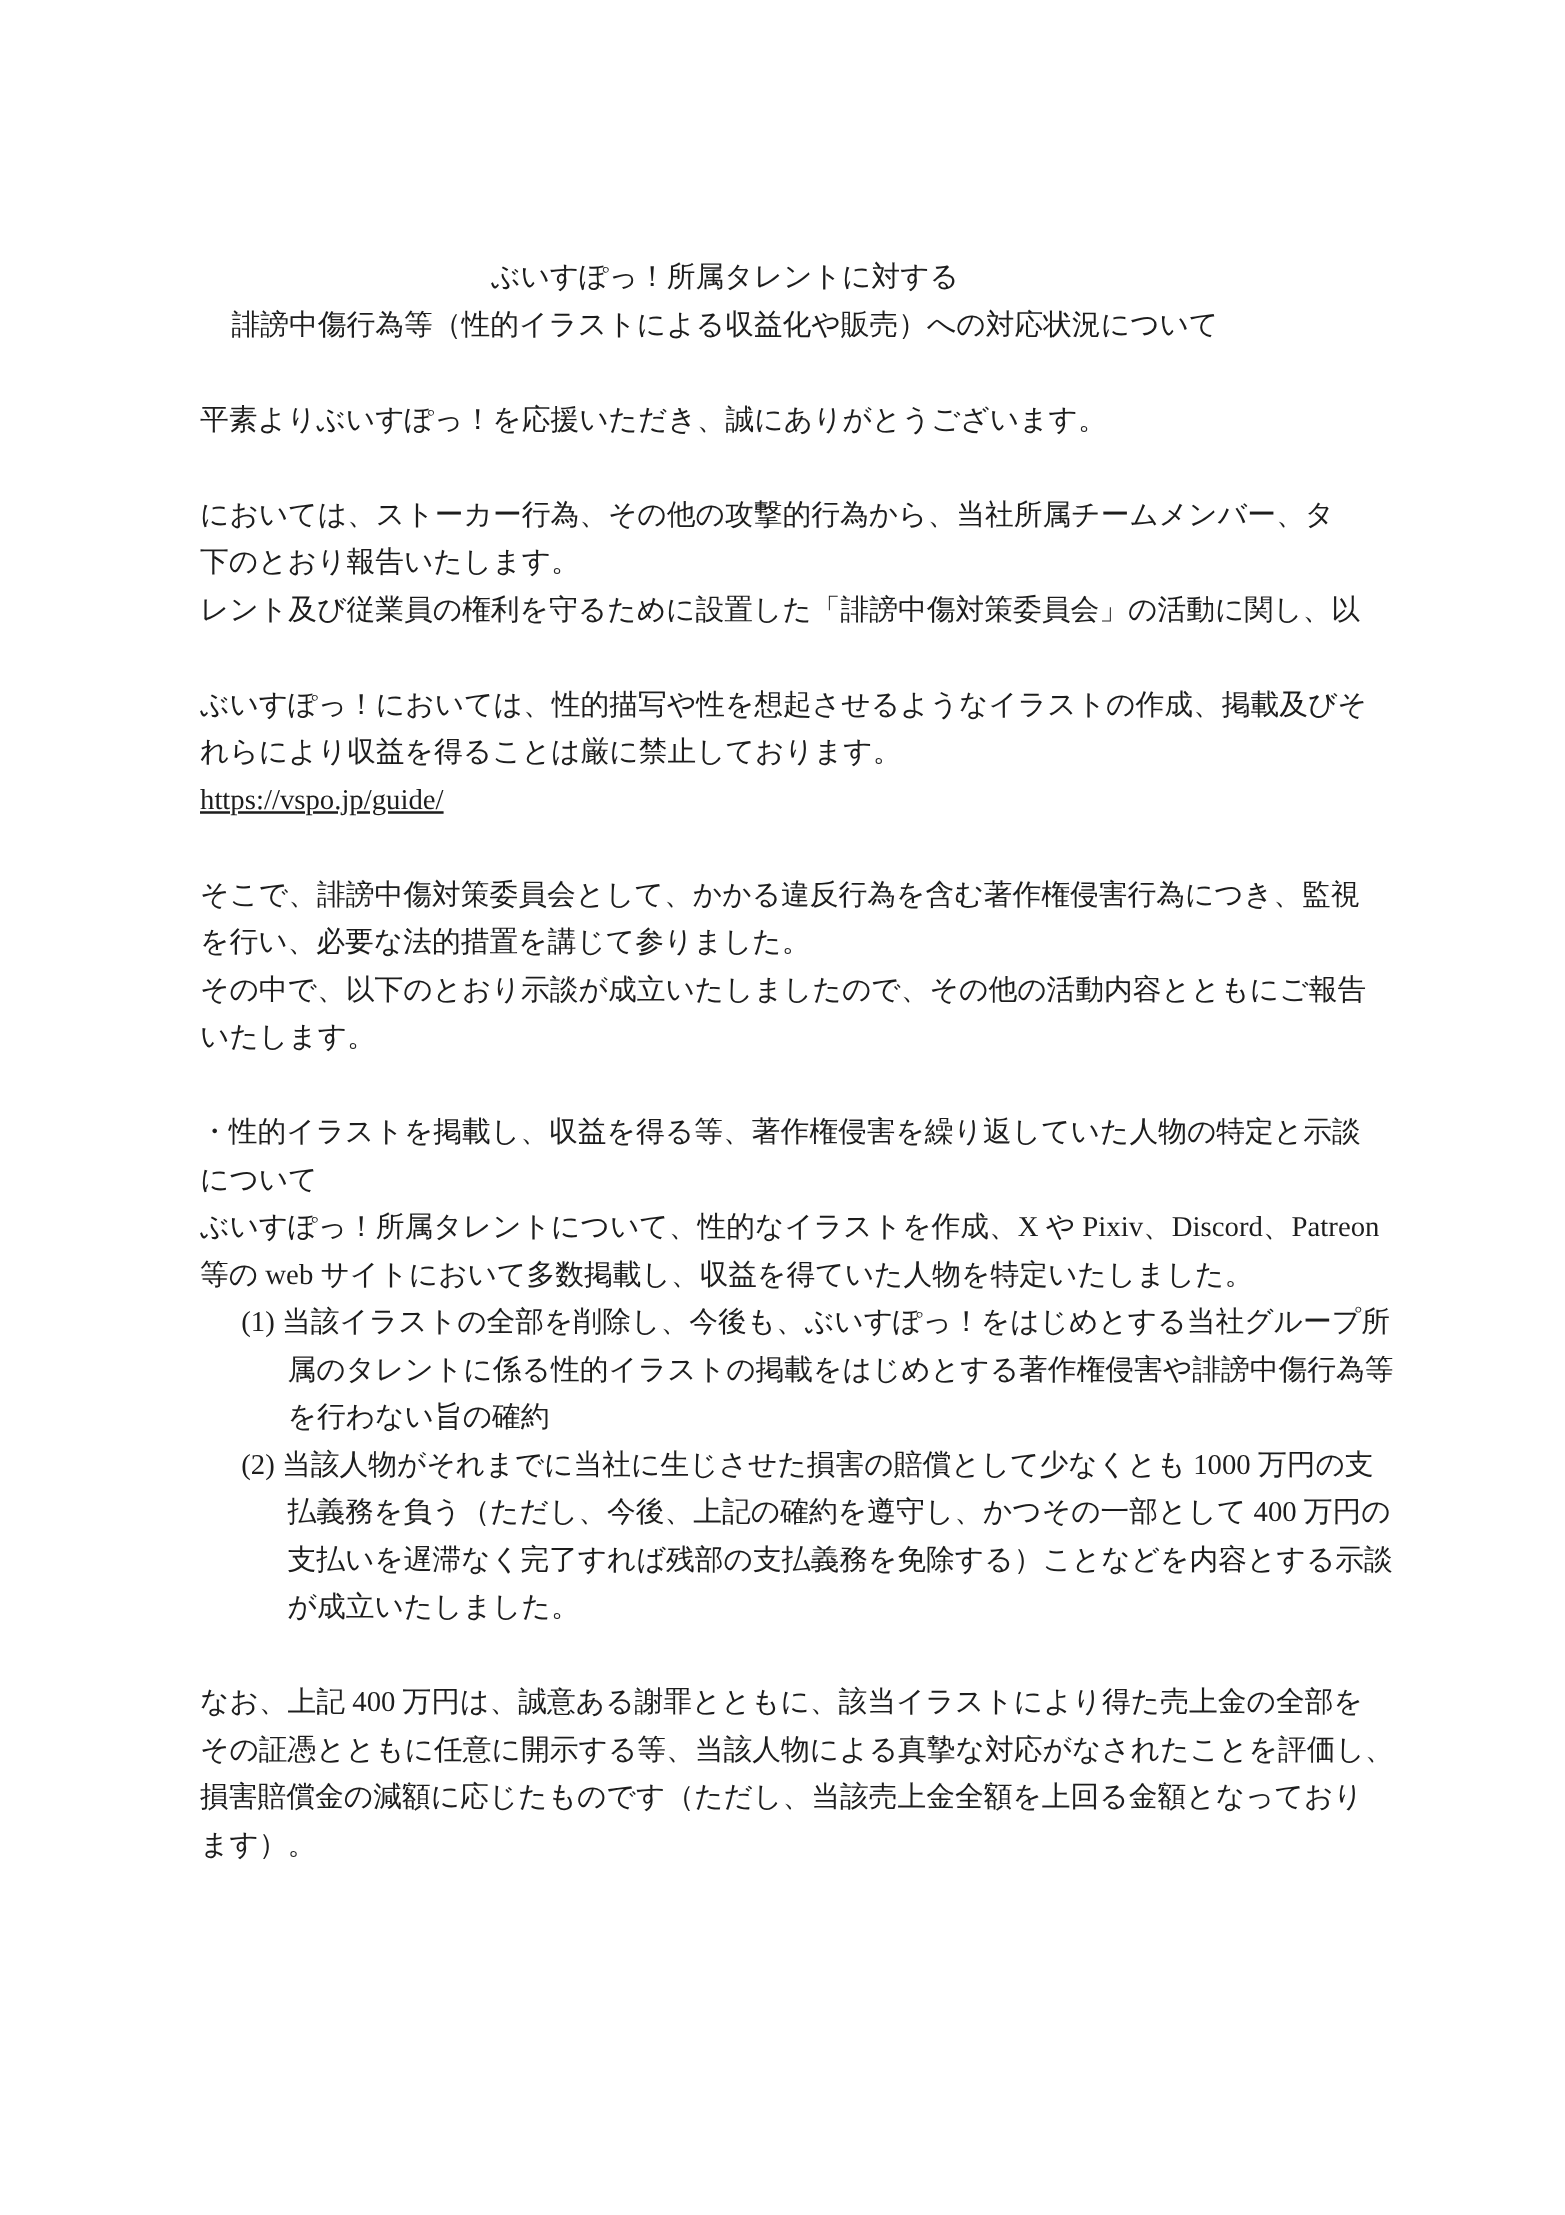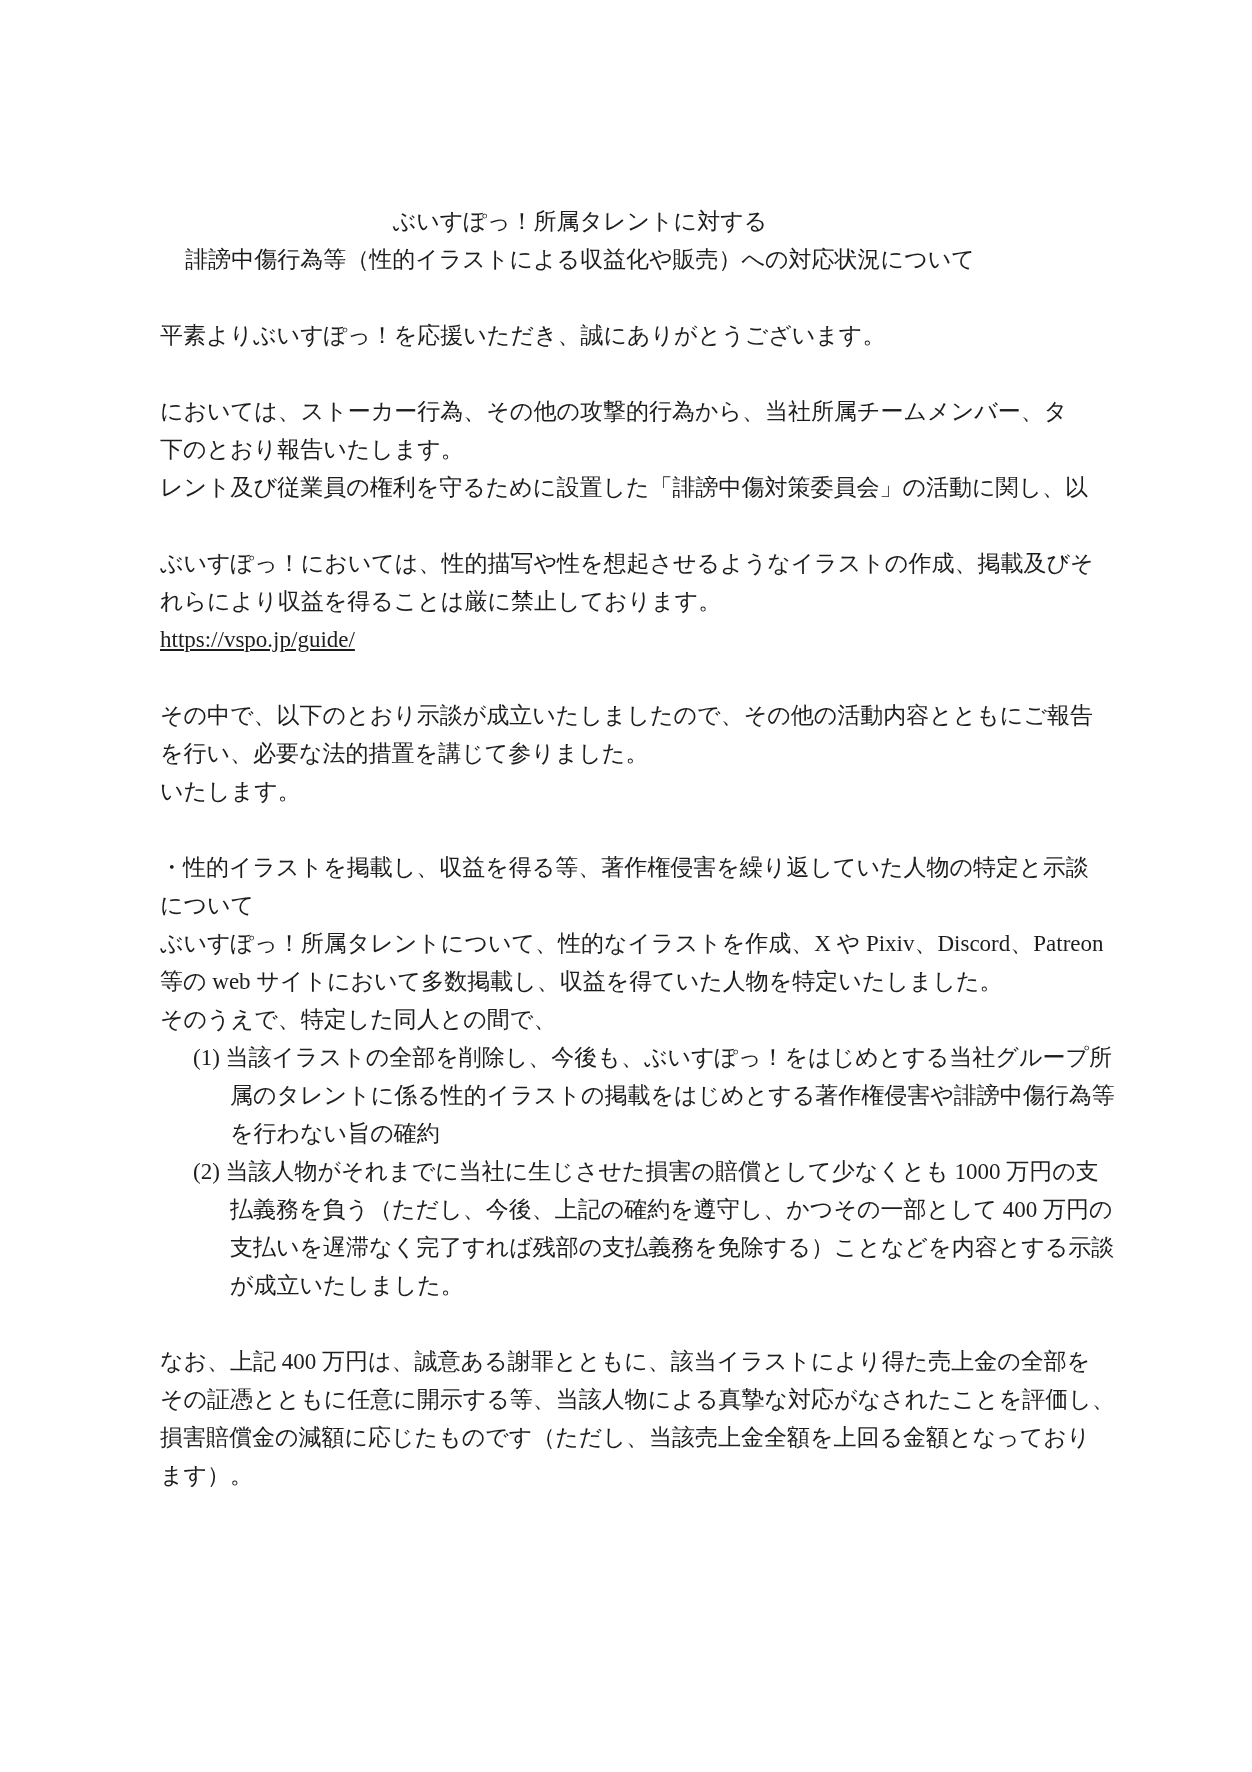--- a/index.html
+++ b/index.html
@@ -46,29 +46,29 @@
       <div class="line">平素よりぶいすぽっ！を応援いただき、誠にありがとうございます。</div>
       <div class="line"></div>
       <div class="line">においては、ストーカー行為、その他の攻撃的行為から、当社所属チームメンバー、タ</div>
       <div class="line">下のとおり報告いたします。</div>
       <div class="line">レント及び従業員の権利を守るために設置した「誹謗中傷対策委員会」の活動に関し、以</div>
       <div class="line"></div>
       <div class="line">ぶいすぽっ！においては、性的描写や性を想起させるようなイラストの作成、掲載及びそ</div>
       <div class="line">れらにより収益を得ることは厳に禁止しております。</div>
       <div class="line"><a class="doc-link">https://vspo.jp/guide/</a></div>
       <div class="line"></div>
+      <div class="line">そこで、誹謗中傷対策委員会として、かかる違反行為を含む著作権侵害行為につき、監視</div>
+      <div class="line">を行い、必要な法的措置を講じて参りました。</div>
       <div class="line">その中で、以下のとおり示談が成立いたしましたので、その他の活動内容とともにご報告</div>
-      <div class="line">を行い、必要な法的措置を講じて参りました。</div>
       <div class="line">いたします。</div>
       <div class="line"></div>
       <div class="line">・性的イラストを掲載し、収益を得る等、著作権侵害を繰り返していた人物の特定と示談</div>
       <div class="line">について</div>
       <div class="line">ぶいすぽっ！所属タレントについて、性的なイラストを作成、X や Pixiv、Discord、Patreon</div>
       <div class="line">等の web サイトにおいて多数掲載し、収益を得ていた人物を特定いたしました。</div>
-      <div class="line">そのうえで、特定した同人との間で、</div>
       <div class="line indent1">(1) 当該イラストの全部を削除し、今後も、ぶいすぽっ！をはじめとする当社グループ所</div>
       <div class="line indent2">属のタレントに係る性的イラストの掲載をはじめとする著作権侵害や誹謗中傷行為等</div>
       <div class="line indent2">を行わない旨の確約</div>
       <div class="line indent1">(2) 当該人物がそれまでに当社に生じさせた損害の賠償として少なくとも 1000 万円の支</div>
       <div class="line indent2">払義務を負う（ただし、今後、上記の確約を遵守し、かつその一部として 400 万円の</div>
       <div class="line indent2">支払いを遅滞なく完了すれば残部の支払義務を免除する）ことなどを内容とする示談</div>
       <div class="line indent2">が成立いたしました。</div>
       <div class="line"></div>
       <div class="line">なお、上記 400 万円は、誠意ある謝罪とともに、該当イラストにより得た売上金の全部を</div>
       <div class="line">その証憑とともに任意に開示する等、当該人物による真摯な対応がなされたことを評価し、</div>

